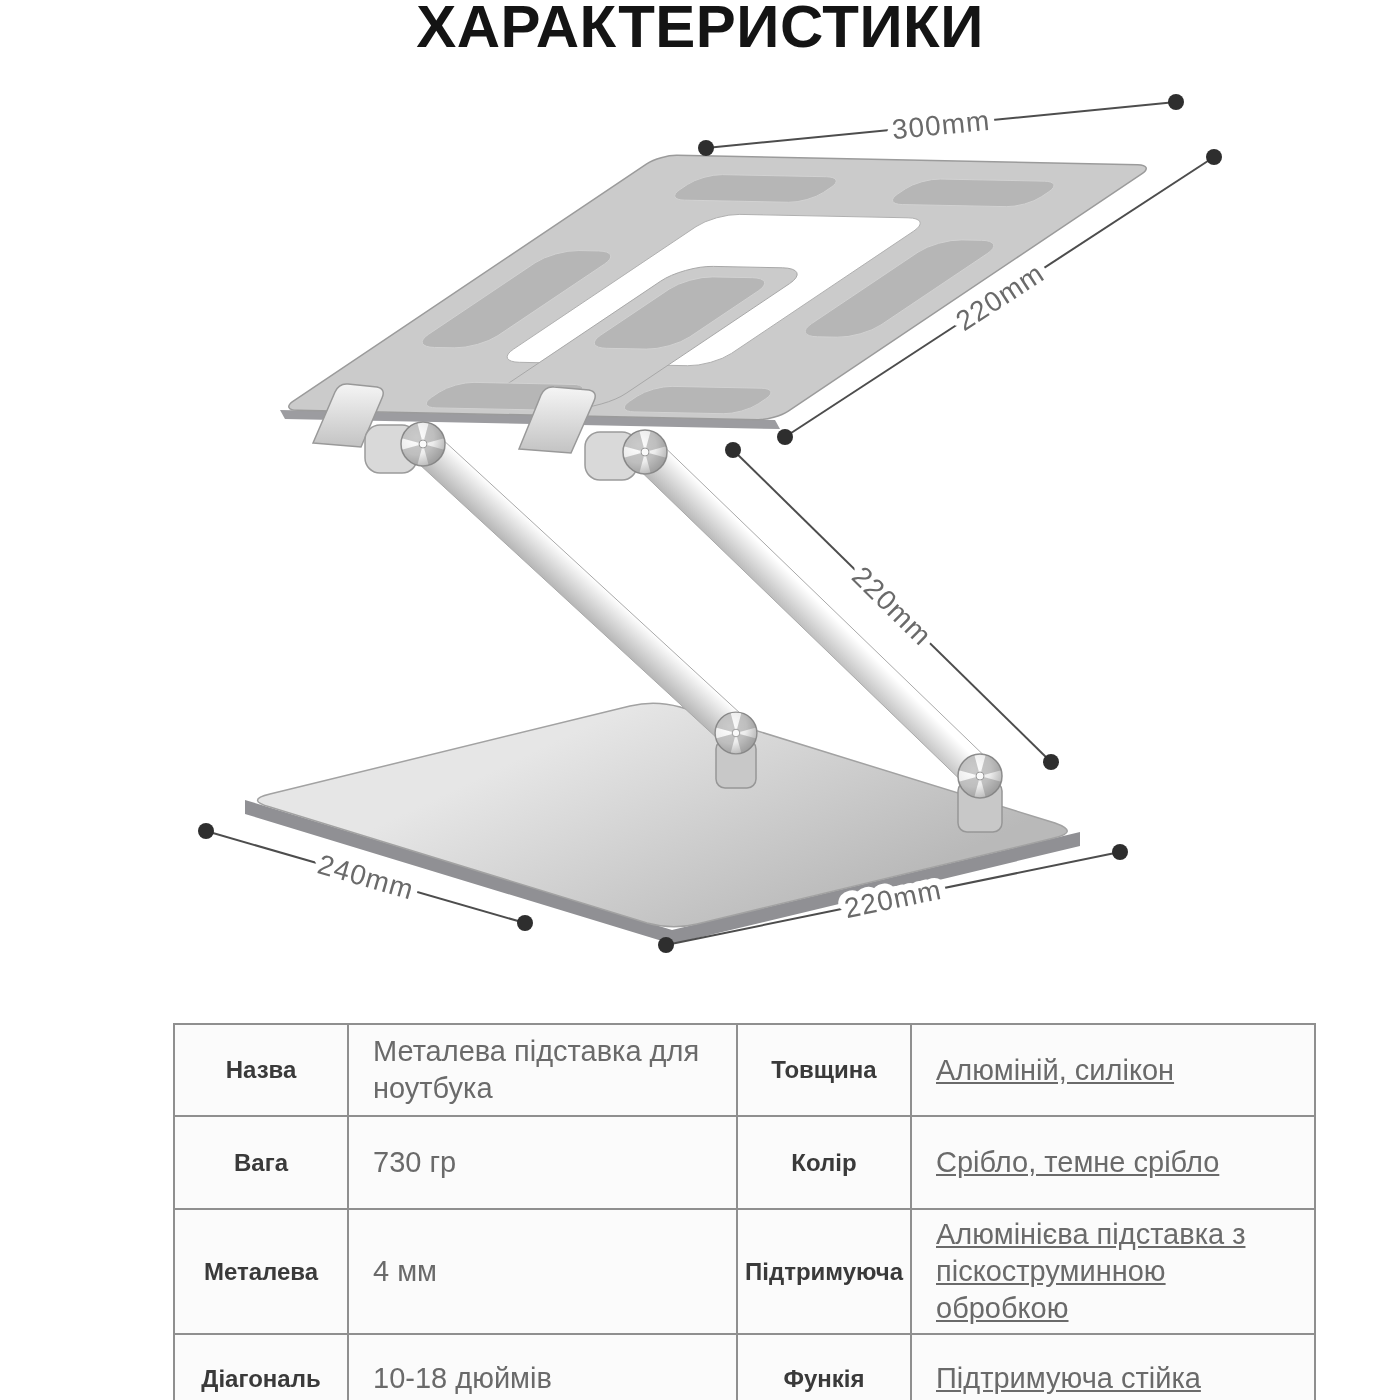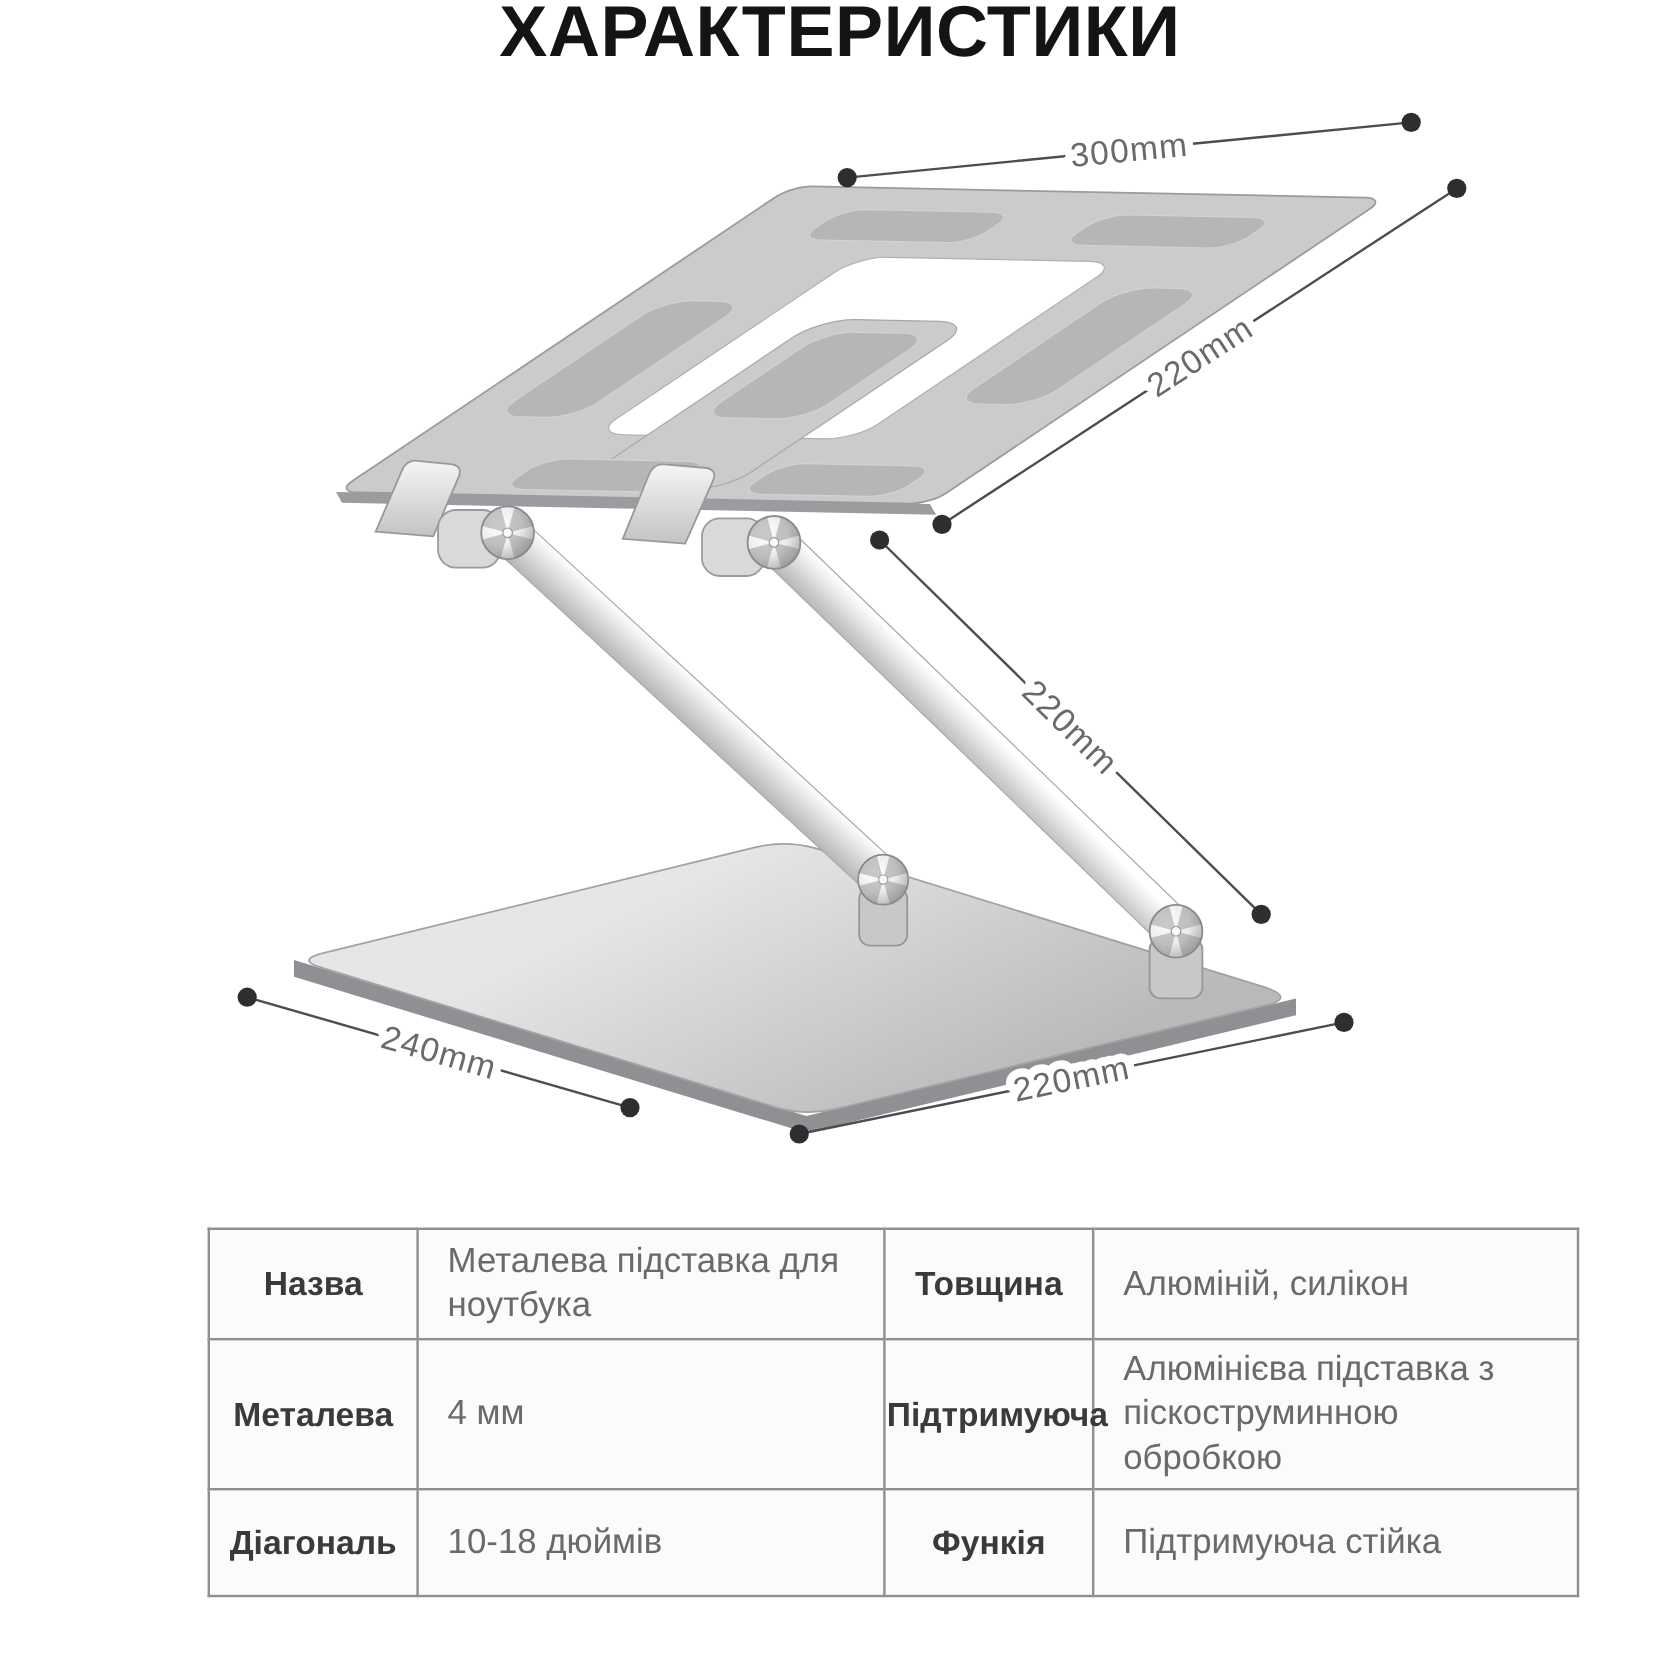--- a/index.html
+++ b/index.html
@@ -16,27 +16,27 @@
     font-family:"Liberation Sans", sans-serif;font-size:28px;fill:#6a6a6a;
     letter-spacing:1px;paint-order:stroke;stroke:#ffffff;stroke-width:14px;
     stroke-linejoin:round;text-anchor:middle;dominant-baseline:central;
   }
   table.spec{
     position:absolute;left:173px;top:1023px;width:1053px;border-collapse:collapse;
     table-layout:fixed;background:#fbfbfb;
   }
   table.spec td{border:2px solid #8f8f8f;vertical-align:middle;}
   td.lab{
-    width:170px;text-align:center;font-weight:bold;font-size:28px;color:#3a3a3a;border-radius:10px;
+    width:170px;text-align:center;font-weight:bold;font-size:24px;color:#3a3a3a;border-radius:10px;
   }
   td.val{
     font-size:29px;color:#6a6a6a;padding:6px 18px 6px 24px;line-height:37px;
   }
   td.val-l{width:345px;}
-  td.val-r{width:360px;}
+  td.val-r{width:360px;text-decoration:underline;}
   tr.r1{height:92px;} tr.r2{height:93px;} tr.r3{height:93px;} tr.r4{height:89px;}
 </style>
 </head>
 <body>
 
 <h1 class="page-title">ХАРАКТЕРИСТИКИ</h1>
 
 <svg class="drawing" width="1400" height="1400" viewBox="0 0 1400 1400">
   <defs>
     <linearGradient id="plateG" gradientUnits="userSpaceOnUse" x1="1100" y1="160" x2="380" y2="430">
@@ -162,20 +162,26 @@
 </svg>
 
 <table class="spec">
   <tbody>
       <tr class="r1">
     <td class="lab">Назва</td>
     <td class="val val-l">Металева підставка для ноутбука</td>
     <td class="lab">Товщина</td>
     <td class="val val-r">Алюміній, силікон</td>
   </tr>
+  <tr class="r2">
+    <td class="lab">Вага</td>
+    <td class="val val-l">730 гр</td>
+    <td class="lab">Колір</td>
+    <td class="val val-r">Срібло, темне срібло</td>
+  </tr>
   <tr class="r3">
     <td class="lab">Металева</td>
     <td class="val val-l">4 мм</td>
     <td class="lab">Підтримуюча</td>
     <td class="val val-r">Алюмінієва підставка з піскоструминною обробкою</td>
   </tr>
   <tr class="r4">
     <td class="lab">Діагональ</td>
     <td class="val val-l">10-18 дюймів</td>
     <td class="lab">Функія</td>

